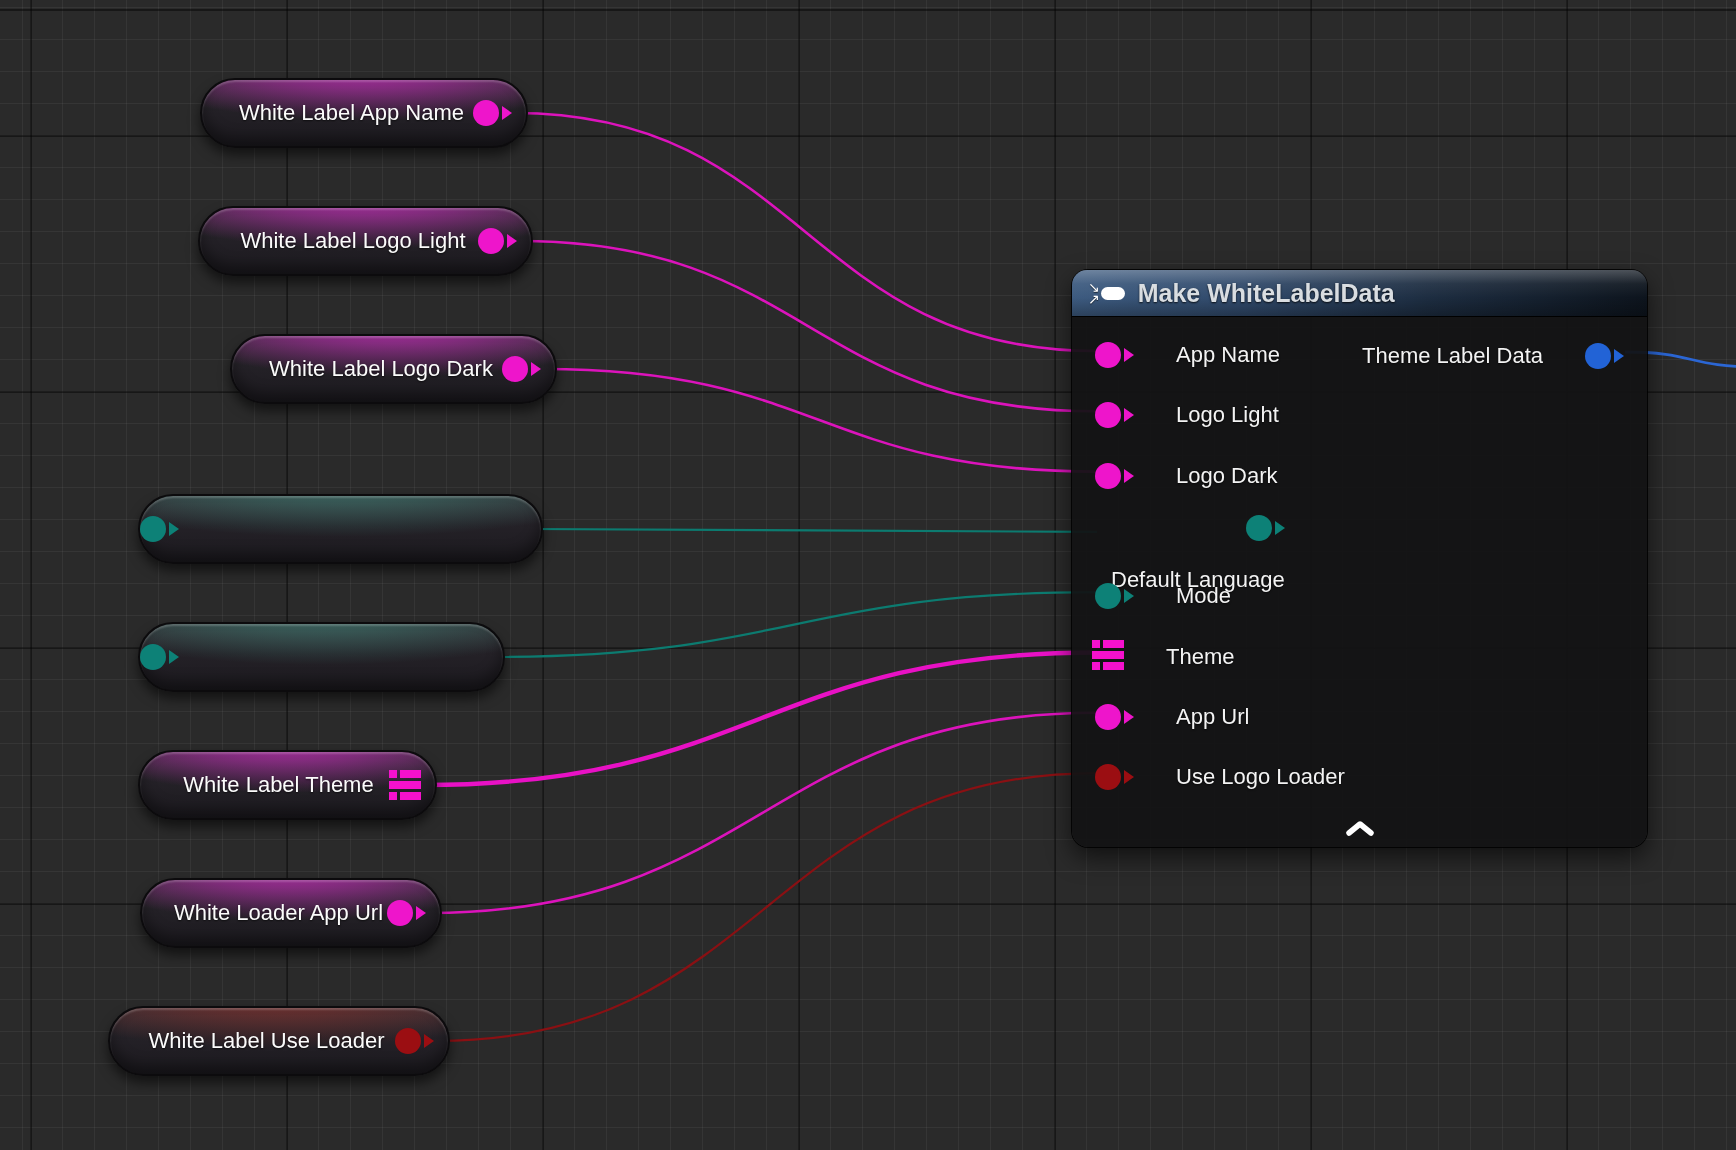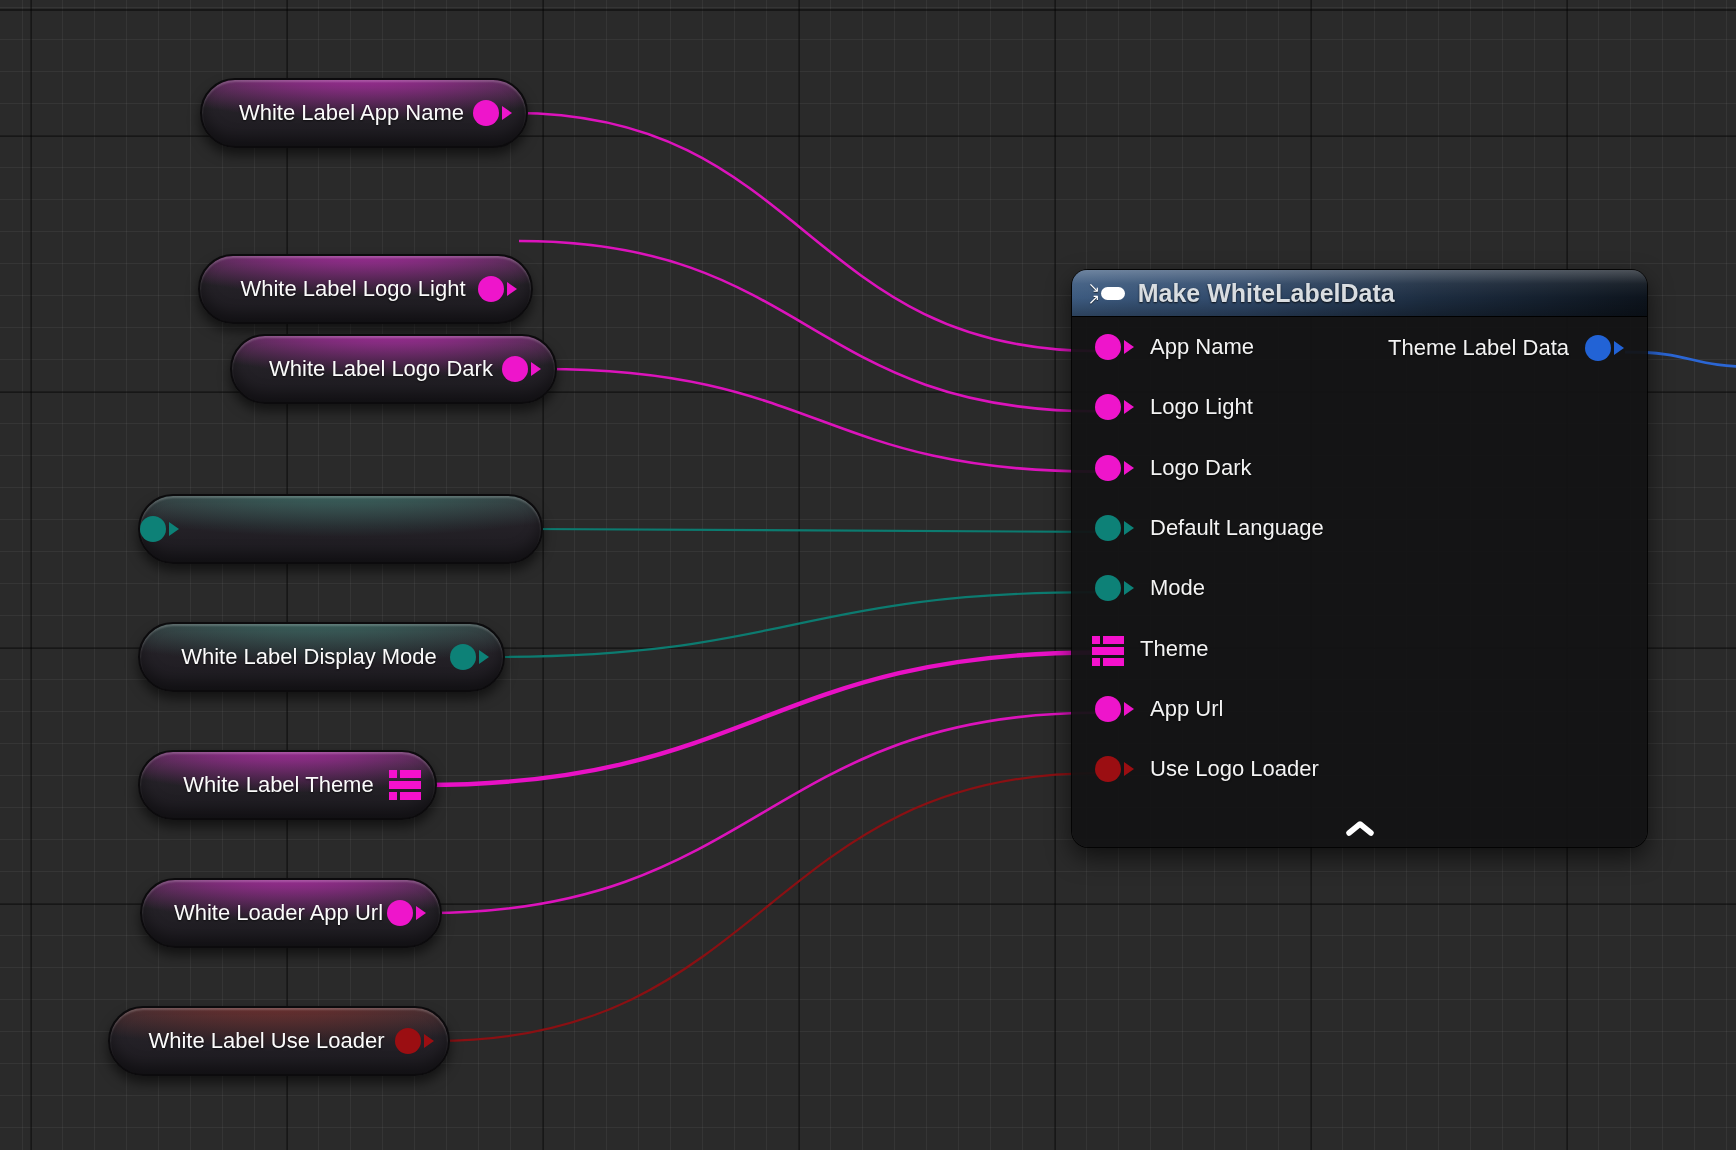--- a/index.html
+++ b/index.html
@@ -54,21 +54,21 @@
     padding:0 16px;border-bottom:1px solid #000;
     background:
       linear-gradient(180deg, rgba(255,255,255,0.26) 0%, rgba(255,255,255,0.06) 30%, rgba(0,0,0,0) 60%, rgba(0,0,0,0.28) 100%),
       linear-gradient(90deg, #3d5b80 0%, #30496a 30%, #1d2d41 62%, #0d141d 100%);
   }
   .make-title{font-size:25px;font-weight:bold;color:#d9dde1;text-shadow:0 1px 2px rgba(0,0,0,0.8);white-space:nowrap;}
   .mk-icon{display:flex;align-items:center;}
   .mk-arrows{display:flex;flex-direction:column;color:#fff;font-size:14px;line-height:12px;
     font-family:"DejaVu Sans",sans-serif;text-shadow:0 1px 1px rgba(0,0,0,0.6);}
   .mk-pill{width:24px;height:13px;border-radius:7px;background:#fff;margin-left:1px;}
-  .make-row{position:absolute;display:flex;align-items:flex-start;height:34px;}
+  .make-row{position:absolute;display:flex;align-items:flex-end;height:34px;gap:26px;}
   .make-row .lbl{margin-left:16px;font-size:22px;color:#f3f3f3;text-shadow:0 1px 2px rgba(0,0,0,0.6);white-space:nowrap;}
   .make-row.out .lbl{margin-left:0;margin-right:16px;}
   .chevron{position:absolute;bottom:10px;left:50%;transform:translateX(-50%);cursor:pointer;}
 </style>
 </head>
 <body>
 
 <div id="canvas">
   <svg id="wires" width="1736" height="1150">
       <path d="M514 113 C805.5 113 805.5 351 1097 351" stroke="#dc13bc" stroke-width="2.6"></path>
@@ -82,42 +82,41 @@
       <path d="M1625 352 C1695 352 1688 367 1758 367" stroke="#2b66d4" stroke-width="2.8"></path>
     </svg>
   <div id="getters">
       <div class="getter" style="left: 200px; top: 78px; width: 328px; height: 70px; --tint: rgba(212,44,200,0.92); --pin: #ee15cb;">
         <span class="g-lbl">White Label App Name</span>
         <span class="pin-wrap">
           <span class="pin-circle"></span>
           <span class="pin-wedge"></span>
         </span>
       </div>
-      <div class="getter" style="left: 198px; top: 206px; width: 335px; height: 70px; margin-top: 48px; --tint: rgba(212,44,200,0.92); --pin: #ee15cb;">
+      <div class="getter" style="left: 198px; top: 206px; width: 335px; height: 70px; --tint: rgba(212,44,200,0.92); --pin: #ee15cb;">
         <span class="g-lbl">White Label Logo Light</span>
         <span class="pin-wrap">
           <span class="pin-circle"></span>
           <span class="pin-wedge"></span>
         </span>
       </div>
       <div class="getter" style="left: 230px; top: 334px; width: 327px; height: 70px; --tint: rgba(212,44,200,0.92); --pin: #ee15cb;">
         <span class="g-lbl">White Label Logo Dark</span>
         <span class="pin-wrap">
           <span class="pin-circle"></span>
           <span class="pin-wedge"></span>
         </span>
       </div>
       <div class="getter" style="left: 138px; top: 494px; width: 405px; height: 70px; --tint: rgba(62,124,114,0.92); --pin: #0d8177;">
         <span class="pin-wrap">
           <span class="pin-circle"></span>
           <span class="pin-wedge"></span>
         </span>
       </div>
       <div class="getter" style="left: 138px; top: 622px; width: 367px; height: 70px; --tint: rgba(62,124,114,0.92); --pin: #0d8177;">
-        <span class="g-lbl">White Label Display Mode</span>
         <span class="pin-wrap">
           <span class="pin-circle"></span>
           <span class="pin-wedge"></span>
         </span>
       </div>
       <div class="getter" style="left: 138px; top: 750px; width: 299px; height: 70px; --tint: rgba(212,44,200,0.92); --pin: #f511cd;">
         <span class="g-lbl">White Label Theme</span>
         <span class="pin-wrap">
           <span class="struct-icon">
             <span class="struct-row">
@@ -176,21 +175,21 @@
           </span>
           <span class="lbl">Logo Light</span>
         </div>
         <div class="make-row" style="top: 184.6px; left: 23px; --pin: #ee15cb;">
           <span class="pin-wrap" style="margin-right: 0px;">
             <span class="pin-circle"></span>
             <span class="pin-wedge"></span>
           </span>
           <span class="lbl">Logo Dark</span>
         </div>
-        <div class="make-row" style="top: 244.9px; left: 23px; --pin: #0d8177;">
+        <div class="make-row" style="top: 244.9px; left: 23px; flex-direction: column; --pin: #0d8177;">
           <span class="pin-wrap" style="margin-right: 0px;">
             <span class="pin-circle"></span>
             <span class="pin-wedge"></span>
           </span>
           <span class="lbl">Default Language</span>
         </div>
         <div class="make-row" style="top: 305.2px; left: 23px; --pin: #0d8177;">
           <span class="pin-wrap" style="margin-right: 0px;">
             <span class="pin-circle"></span>
             <span class="pin-wedge"></span>

